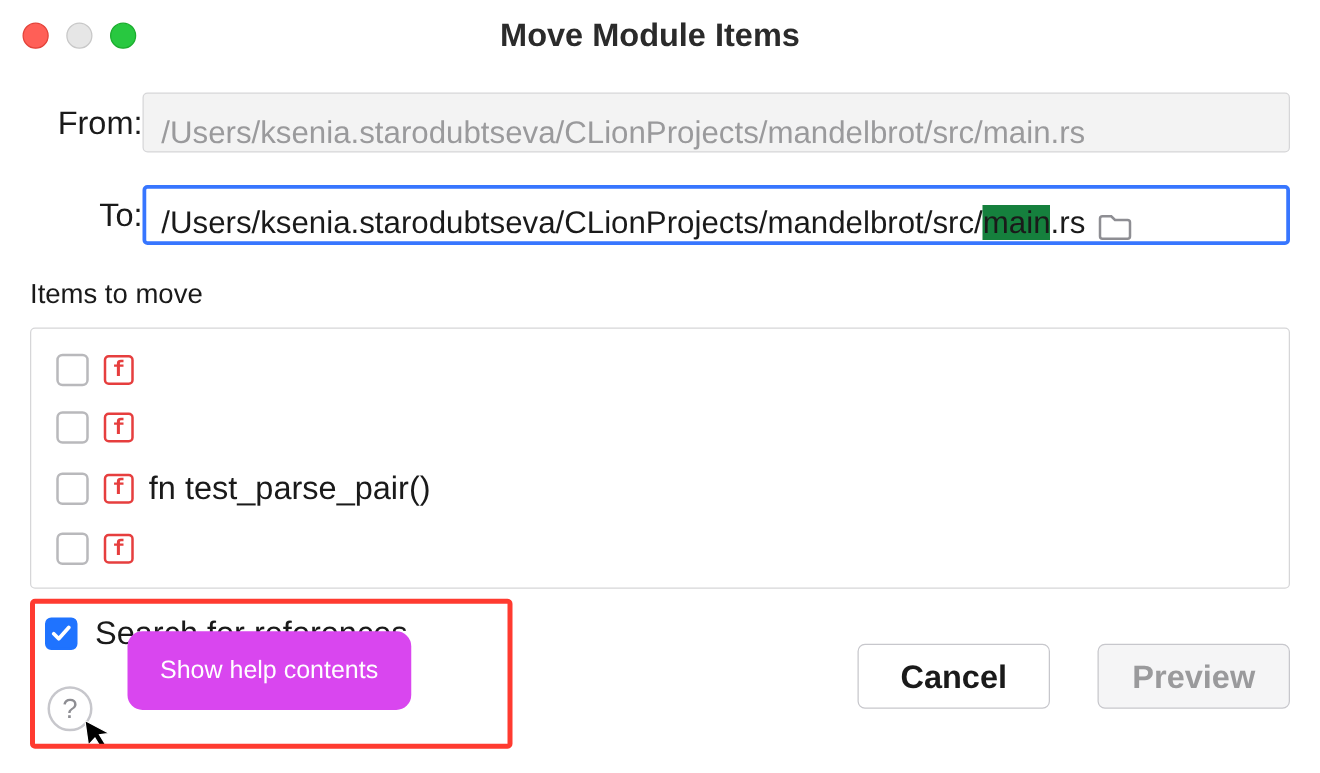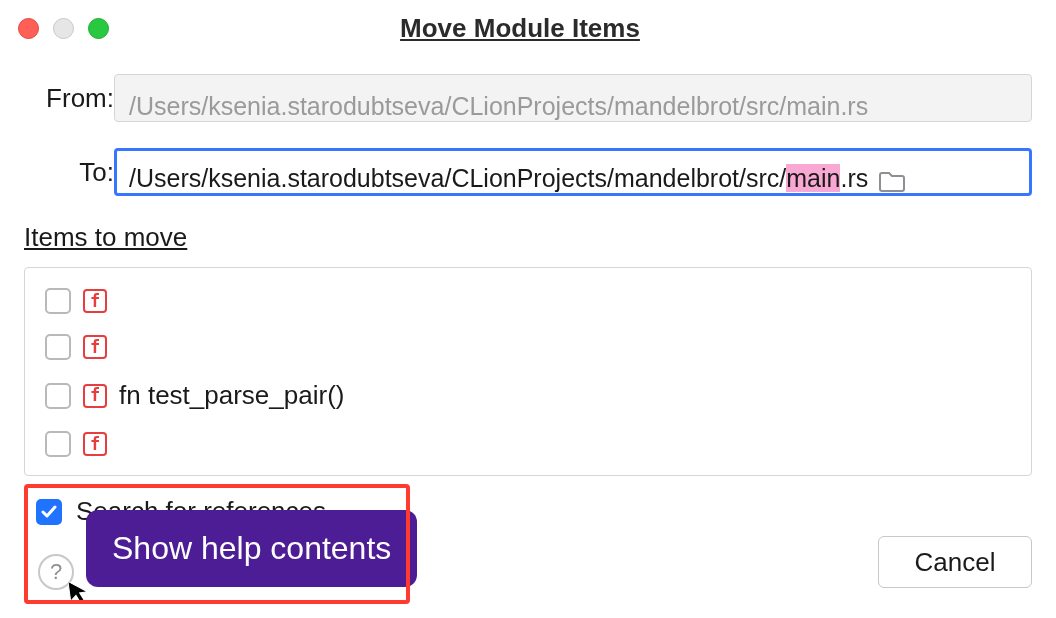--- a/index.html
+++ b/index.html
@@ -23,21 +23,20 @@
   .tl-close { background: #ff5f57; border: 1px solid #e34239; }
   .tl-min  { background: #e6e6e6; border: 1px solid #c8c8c8; }
   .tl-max  { background: #28c840; border: 1px solid #1cad2e; }
   .title {
     position: absolute; left: 0; right: 16px;
     text-align: center;
     font-weight: 700;
     font-size: 26px;
     color: #2b2b2b;
     pointer-events: none;
-    text-decoration: underline;
   }
   .body {
     padding: 18px 24px 0 24px;
   }
   .row {
     display: flex;
     align-items: center;
     margin-bottom: 26px;
   }
   .label {
@@ -60,33 +59,32 @@
   .field.readonly {
     background: #f3f3f3;
     color: #9a9a9c;
     border-color: #d6d6d8;
   }
   .field.focused {
     border: 3px solid #3776ff;
     padding: 0 12px;
   }
   .to-text { white-space: nowrap; overflow: hidden; }
-  .sel { background: #f9a8d4; }
+  .sel { background: #15803d; }
   .folder-icon {
     margin-left: 10px;
     display: inline-flex;
     align-items: center;
     justify-content: center;
   }
   .folder-icon svg { stroke: #8e8e93; }
 
   .section-label {
-    font-size: 26px;
+    font-size: 22px;
     margin: 4px 0 14px 0;
-    text-decoration: underline;
   }
   .items-box {
     border: 1px solid #d6d6d8;
     border-radius: 4px;
     padding: 20px 20px 14px 20px;
   }
   .item-row {
     display: flex;
     align-items: center;
     gap: 12px;
@@ -155,42 +153,43 @@
     width: 36px; height: 36px;
     border: 2px solid #c7c7cc;
     border-radius: 50%;
     display: flex; align-items: center; justify-content: center;
     color: #8e8e93;
     font-size: 22px;
     background: #fff;
   }
   .tooltip {
     position: absolute;
-    left: 62px; top: 30px;
-    background: #4c1d95;
+    left: 78px; top: 30px;
+    background: #d946ef;
     color: #fff;
     padding: 20px 26px;
     border-radius: 12px;
-    font-size: 32px;
+    font-size: 20px;
     white-space: nowrap;
   }
   .cursor {
     position: absolute;
     left: 44px; top: 98px;
     font-size: 26px;
     color: #000;
     transform: rotate(-8deg);
     pointer-events: none;
   }
 
   .buttons {
     position: absolute;
-    right: 0; top: 56px;
+    right: 0; top: 40px;
     display: flex;
     gap: 38px;
+    font-weight: bold;
   }
   .btn {
     min-width: 154px;
     height: 52px;
     border: 1px solid #c7c7cc;
     border-radius: 6px;
     display: flex; align-items: center; justify-content: center;
     font-size: 26px;
     background: #fff;
     color: #1a1a1a;
@@ -284,15 +283,16 @@
     <div class="cursor">
       <svg width="22" height="28" viewBox="0 0 22 28">
         <path d="M2 2 L2 22 L8 17 L12 26 L16 24 L12 15 L20 15 Z" fill="#000" stroke="#fff" stroke-width="1"></path>
       </svg>
     </div>
 
     <div class="highlight"></div>
 
     <div class="buttons">
       <div class="btn">Cancel</div>
+      <div class="btn disabled">Preview</div>
     </div>
   </div>
 </div>
 
 </body></html>

